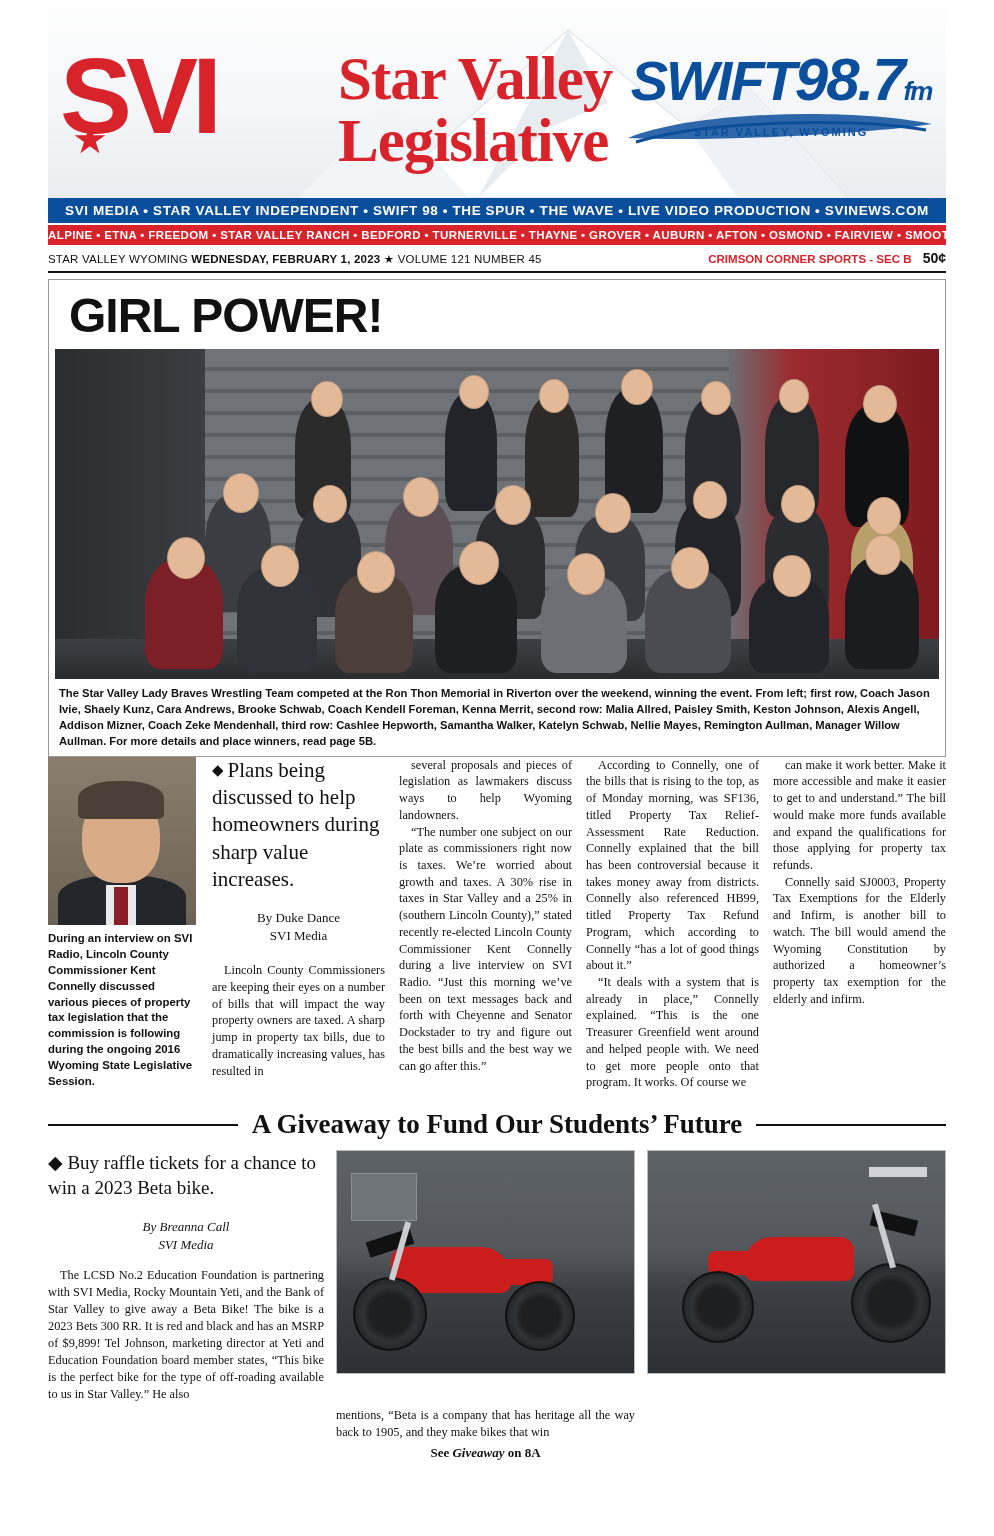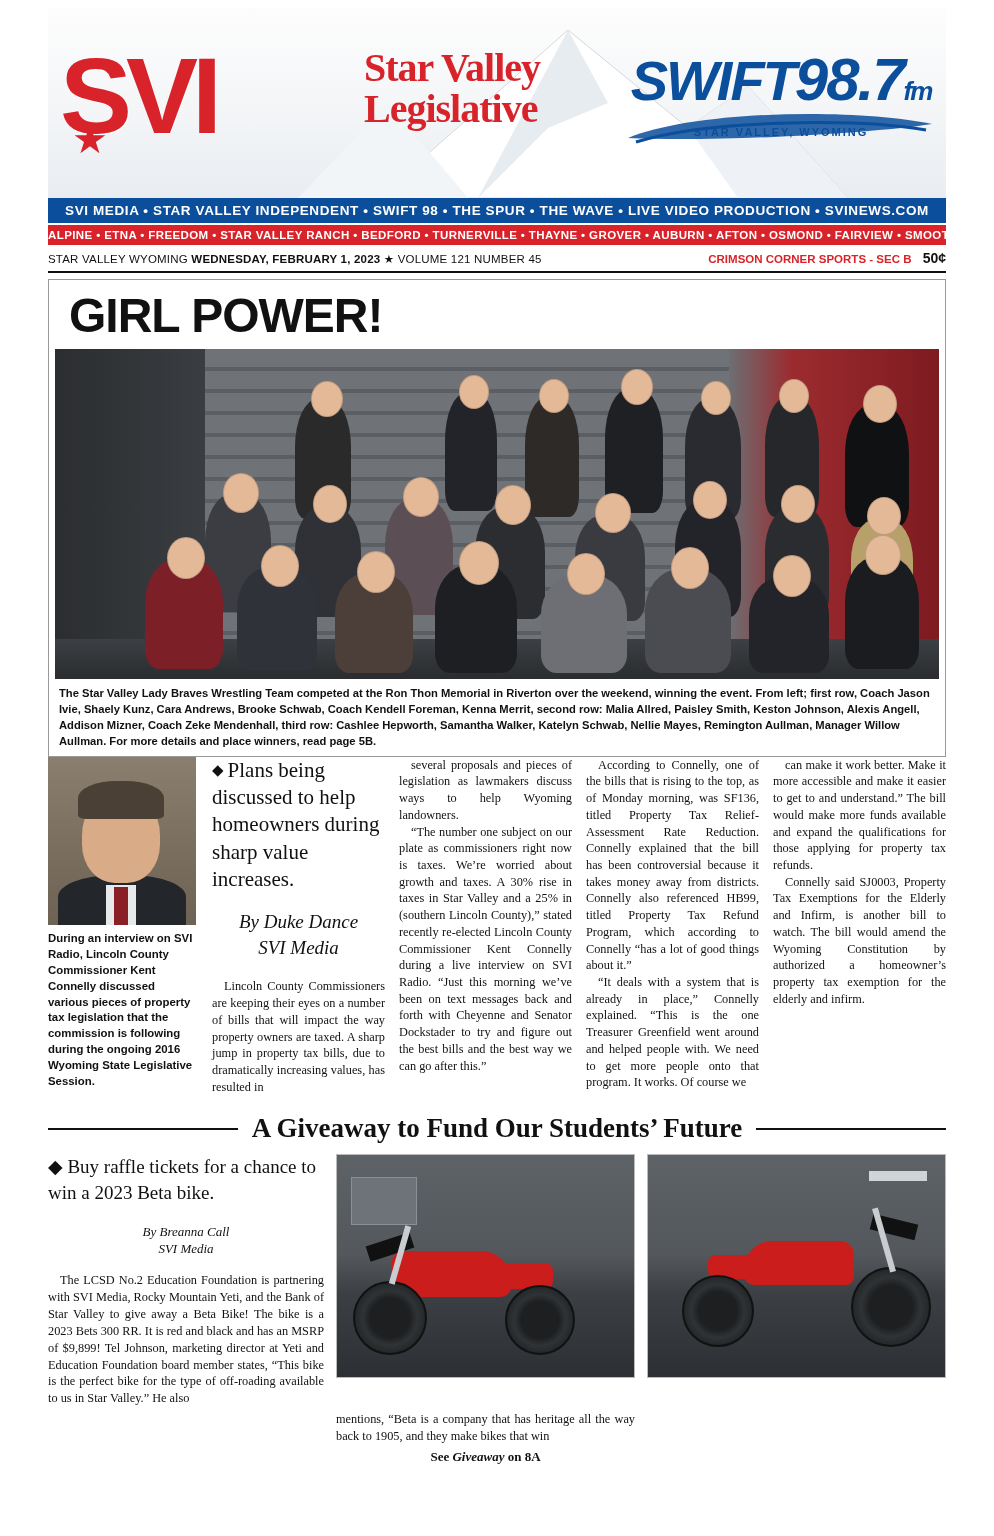--- a/index.html
+++ b/index.html
@@ -53,26 +53,26 @@
   .svi-star {
     position: absolute;
     left: 24px;
     top: 112px;
     color: #d8232a;
     font-size: 40px;
     line-height: 1;
   }
   .svi-title {
     position: absolute;
-    left: 316px;
+    left: 290px;
     top: 40px;
     color: #d8232a;
     font-family: "Liberation Serif", serif;
     font-weight: bold;
-    font-size: 40px;
+    font-size: 61px;
     line-height: 1.02;
     letter-spacing: -1px;
   }
   .svi-title .line2 { display: block; }
 
   .swift-wrap {
     position: absolute;
     right: 10px;
     top: 42px;
     width: 310px;
@@ -256,24 +256,23 @@
     margin-top: 6px;
     text-align: left;
   }
   .deck {
     font-size: 21px;
     line-height: 1.3;
     text-align: left;
   }
   .deck .bullet { font-size: 15px; vertical-align: 2px; margin-right: 4px;}
   .byline {
-    font-style: italic;
     text-align: center;
     margin-top: 16px;
-    font-size: 19px;
+    font-size: 13px;
     line-height: 1.35;
   }
   .col p { margin: 0 0 0 0; text-indent: 12px; }
   .col p.first { text-indent: 12px; }
 
   
   .sec-head {
     display: flex;
     align-items: center;
     gap: 14px;

